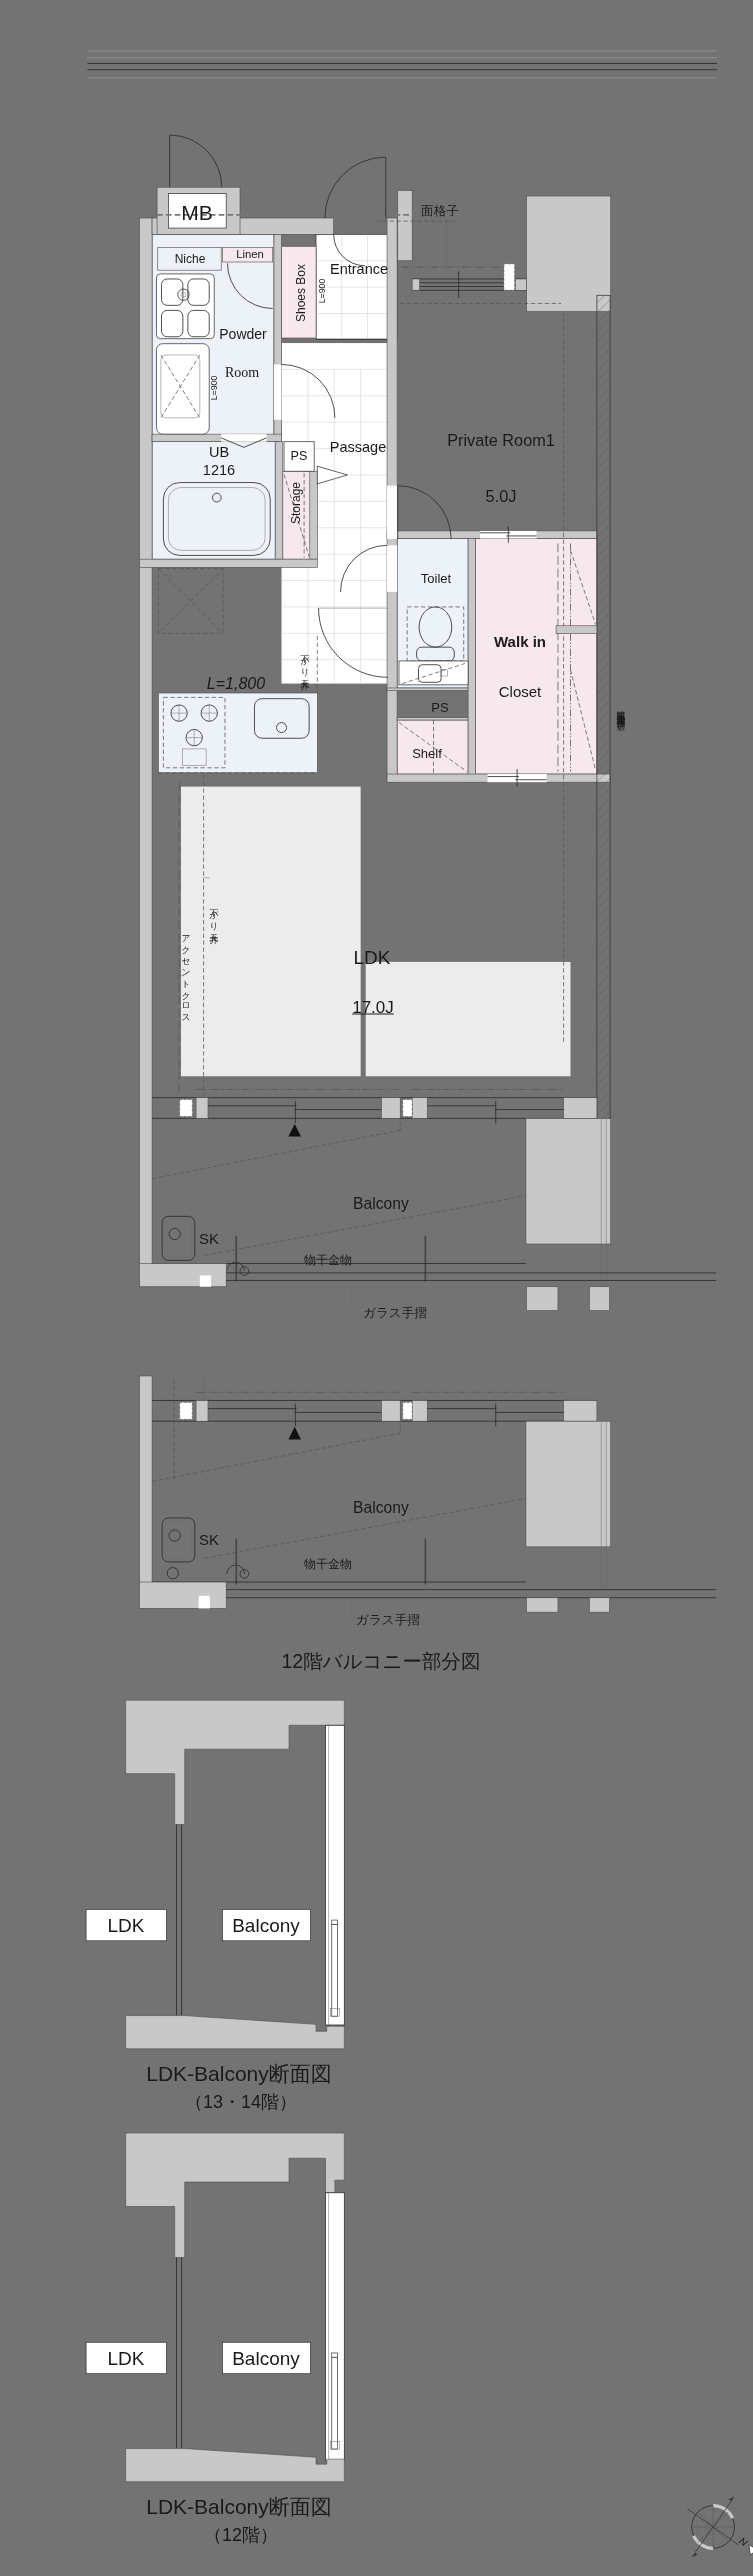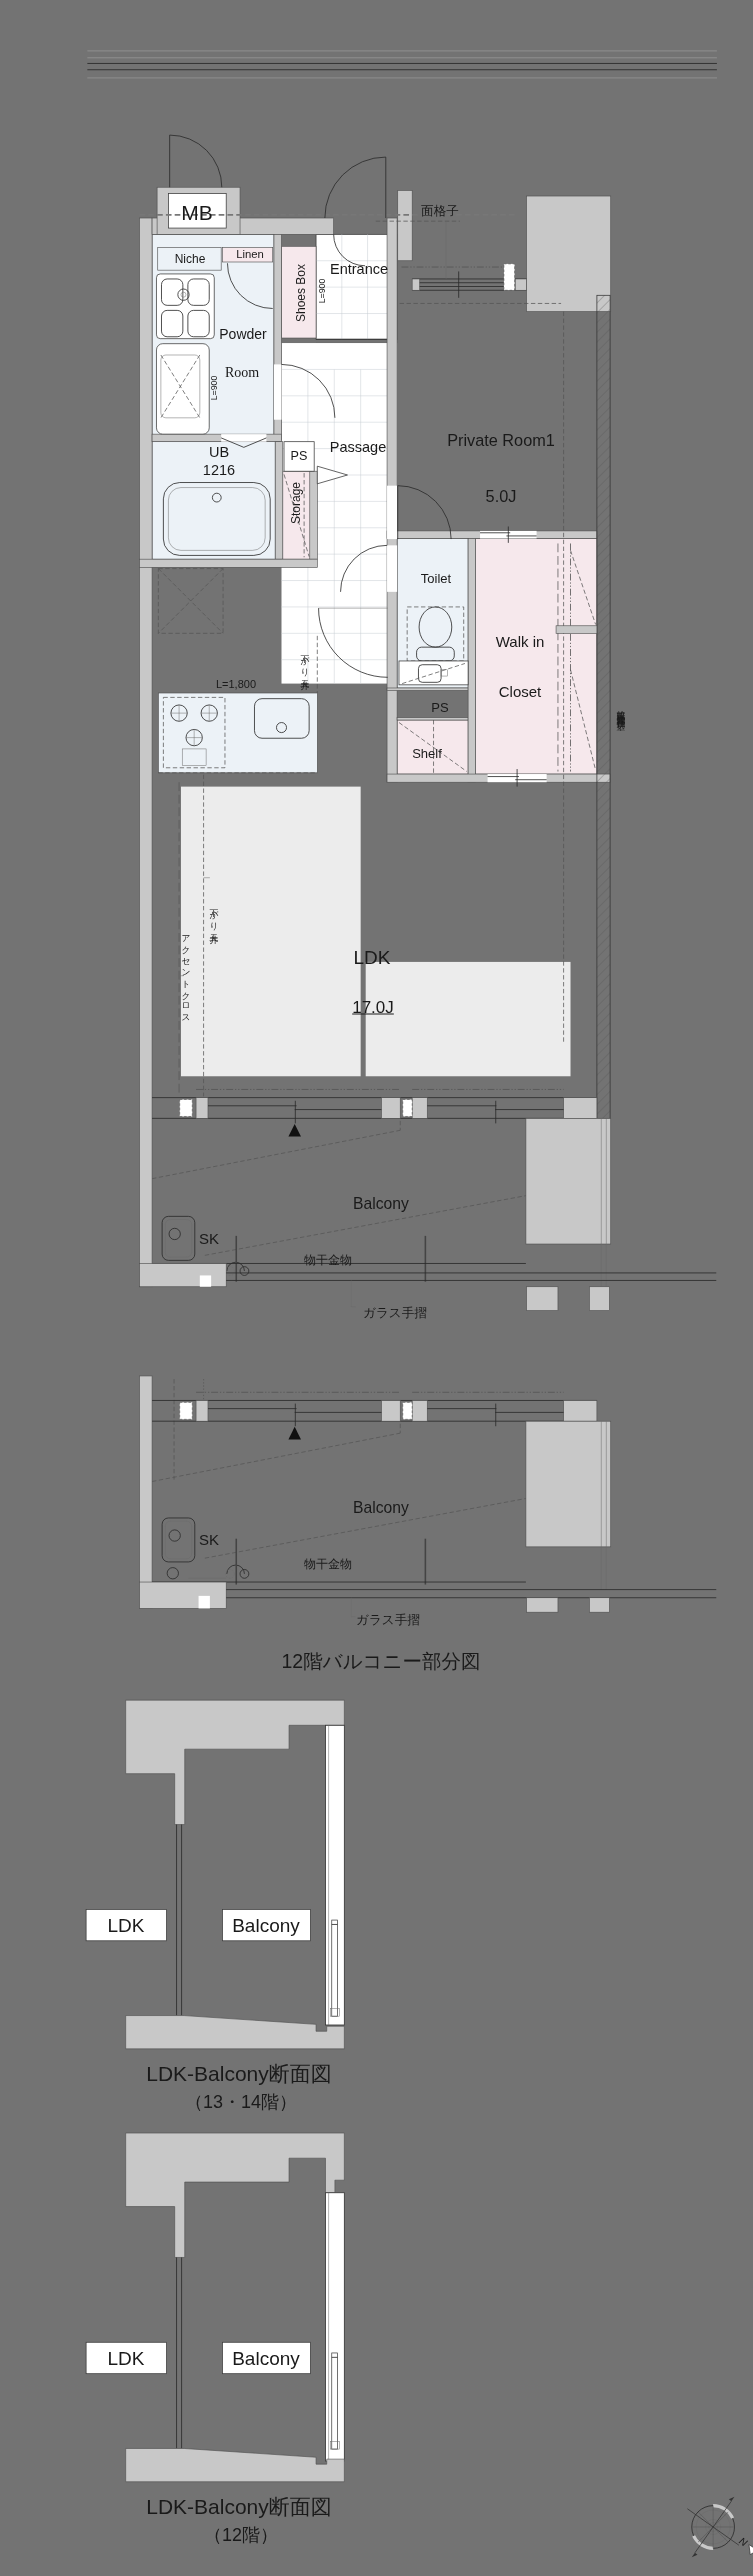--- a/index.html
+++ b/index.html
@@ -378,27 +378,27 @@
   <div class="lbl" style="left:242px; top:373px; font-size:14px;font-family:Liberation Serif, serif;">Room</div>
   <div class="rlbl" style="left:214px; top:388px; font-size:8.8px;">L=900</div>
   <div class="lbl" style="left:219px; top:452px; font-size:14.5px;">UB</div>
   <div class="lbl" style="left:219px; top:470px; font-size:14.5px;">1216</div>
   <div class="lbl" style="left:299px; top:456px; font-size:12.6px;">PS</div>
   <div class="rlbl" style="left:296px; top:503px; font-size:12px;">Storage</div>
   <div class="lbl" style="left:358px; top:447px; font-size:14.5px;">Passage</div>
   <div class="lbl" style="left:501px; top:440px; font-size:16.3px;">Private Room1</div>
   <div class="lbl" style="left:501px; top:496px; font-size:16.3px;">5.0J</div>
   <div class="lbl" style="left:436px; top:578px; font-size:13px;">Toilet</div>
-  <div class="lbl" style="left:520px; top:641px; font-size:15px;">Walk in</div>
+  <div class="lbl" style="left:520px; top:641px; font-size:15px;font-weight:bold;">Walk in</div>
   <div class="lbl" style="left:520px; top:691px; font-size:15px;">Closet</div>
   <div class="lbl" style="left:440px; top:707px; font-size:13px;">PS</div>
   <div class="lbl" style="left:427px; top:753px; font-size:13px;">Shelf</div>
   <div class="vlbl" style="left:621px; top:709px; font-size:8.8px;">乾式耐火遮音間仕切壁</div>
   <div class="vlbl" style="left:305px; top:662px; font-size:8.8px;">下がり天井</div>
-  <div class="lbl" style="left:236px; top:684px; font-size:11px;">L=1,800</div>
+  <div class="lbl" style="left:236px; top:684px; font-size:16px;font-style:italic;">L=1,800</div>
   <div class="vlbl" style="left:214px; top:916px; font-size:8.8px;">下がり天井</div>
   <div class="vlbl" style="left:186px; top:974px; font-size:8.8px;">アクセントクロス</div>
   <div class="lbl" style="left:372px; top:957px; font-size:19px;">LDK</div>
   <div class="lbl" style="left:373px; top:1007px; font-size:17px;text-decoration:underline;">17.0J</div>
   <div class="lbl" style="left:381px; top:1204px; font-size:15.7px;">Balcony</div>
   <div class="lbl" style="left:209px; top:1238px; font-size:15px;">SK</div>
   <div class="lbl" style="left:328px; top:1260px; font-size:12px;">物干金物</div>
   <div class="lbl" style="left:395px; top:1313px; font-size:12.6px;">ガラス手摺</div>
 
   <div class="lbl" style="left:381px; top:1508px; font-size:15.7px;">Balcony</div>

